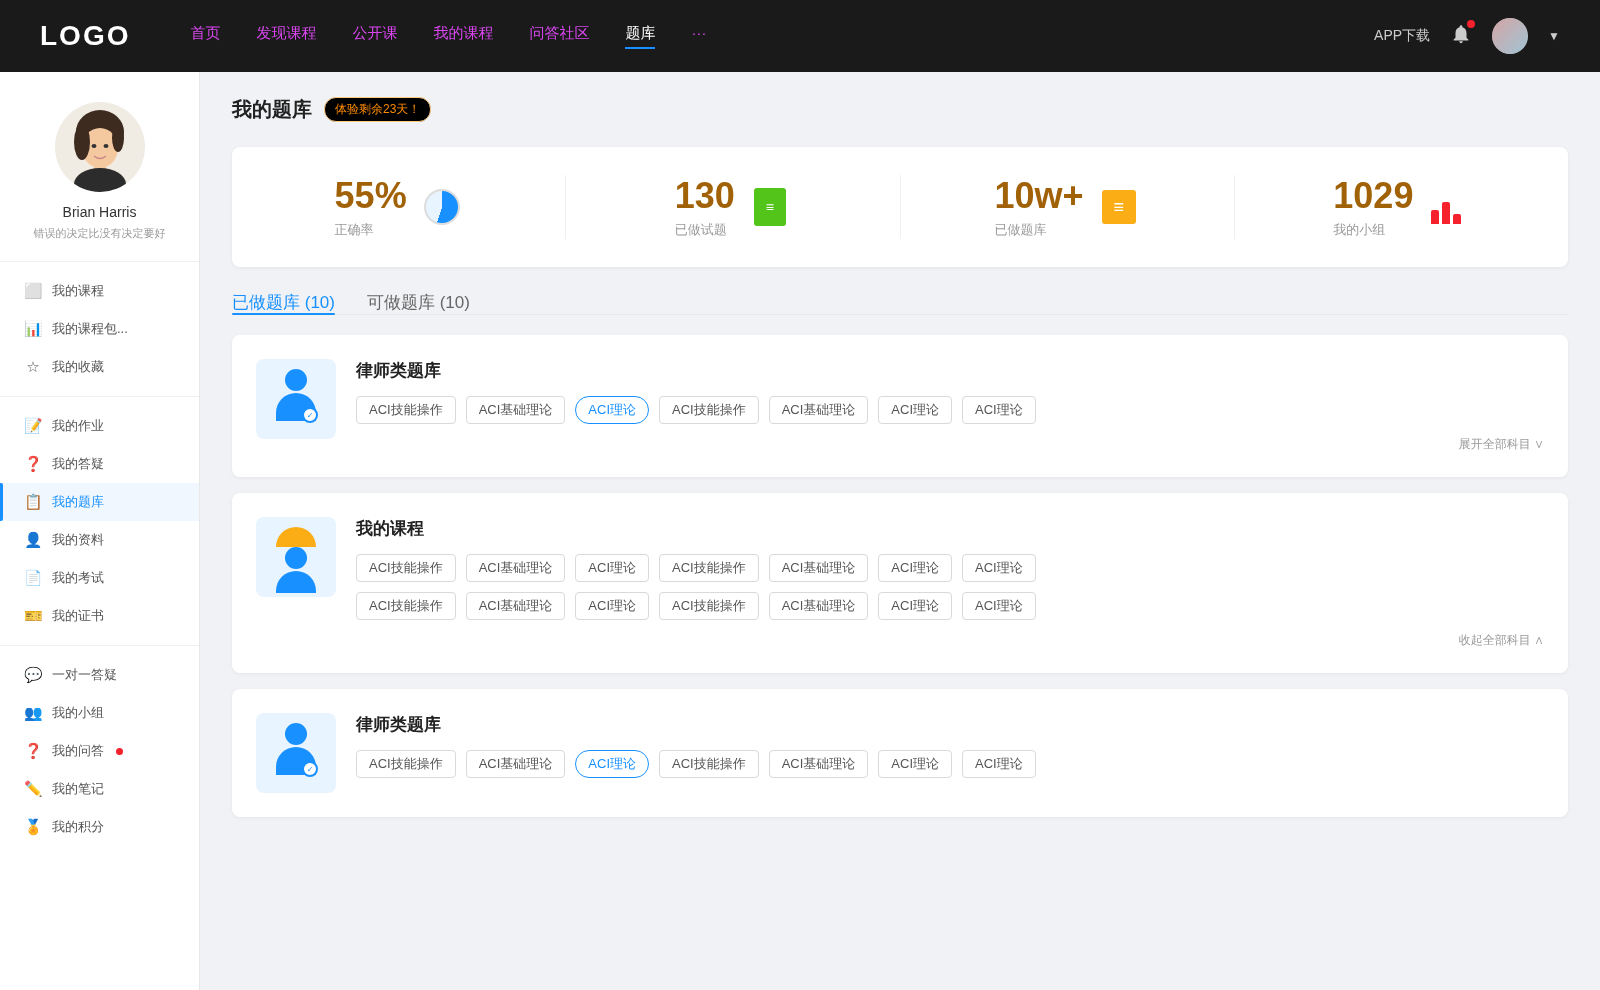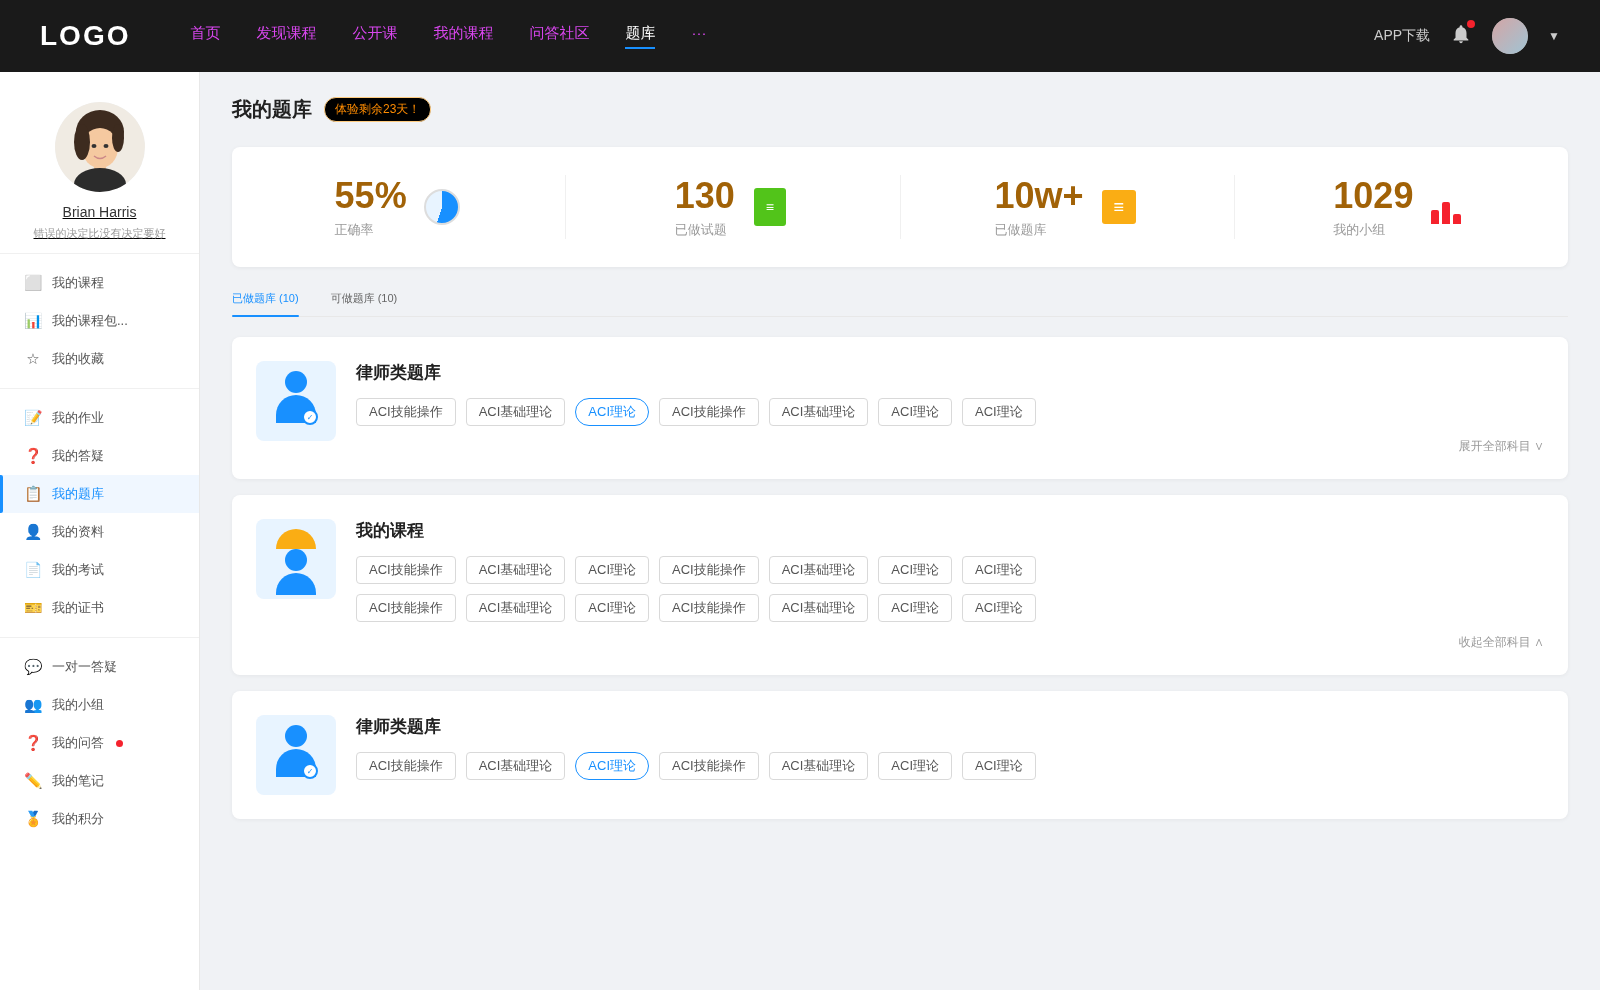--- a/index.html
+++ b/index.html
@@ -88,23 +88,22 @@
       width: 200px;
       background: white;
       flex-shrink: 0;
       padding-top: 30px;
       border-right: 1px solid #e8e8e8;
     }
     .sidebar-profile {
       display: flex;
       flex-direction: column;
       align-items: center;
-      margin-bottom: 12px;
+      margin-bottom: 20px;
       padding: 0 4px;
-      text-decoration: underline;
     }
     .sidebar-avatar {
       width: 90px; height: 90px;
       border-radius: 50%;
       overflow: hidden;
       background: #f0f0f0;
       margin-bottom: 12px;
     }
     .sidebar-name {
       font-size: 14px;
@@ -248,23 +247,22 @@
     .bar-icon-bar { width: 8px; background: #f5222d; border-radius: 2px 2px 0 0; }
 
     
     .tabs-row {
       display: flex;
       gap: 32px;
       margin-bottom: 20px;
       border-bottom: 1px solid #e8e8e8;
     }
     .tab-item {
-      font-size: 11px;
+      font-size: 17px;
       color: #666;
-      padding-bottom: 10px;
       cursor: pointer;
       position: relative;
     }
     .tab-item.active {
       color: #1890ff;
       font-weight: 500;
     }
     .tab-item.active::after {
       content: '';
       position: absolute;

